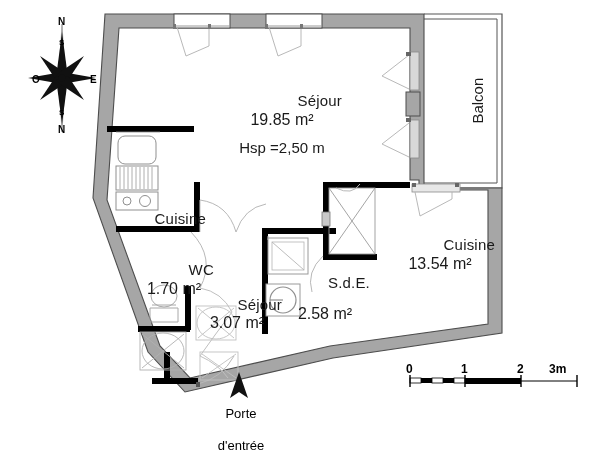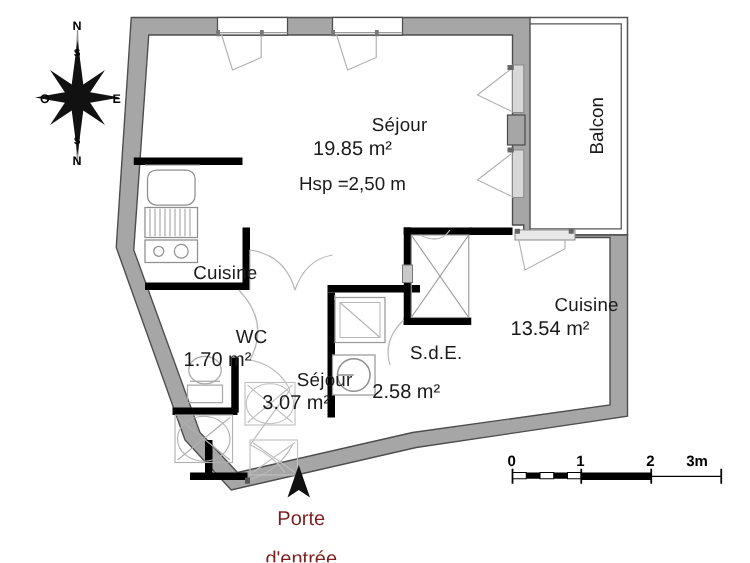--- a/index.html
+++ b/index.html
@@ -49,22 +49,22 @@
     font-weight: bold;
     color: #000;
   }
   .scale-num {
     position: absolute;
     font-size: 12px;
     font-weight: bold;
     color: #000;
   }
   .porte-lbl {
-    font-size: 16px;
-    color: #7f1d1d;
+    font-size: 13px;
+    color: #000000;
     line-height: 1.2;
   }
 </style>
 </head>
 <body>
 
 <div id="plan">
 
   <svg width="600" height="450" viewBox="0 0 600 450">
 

